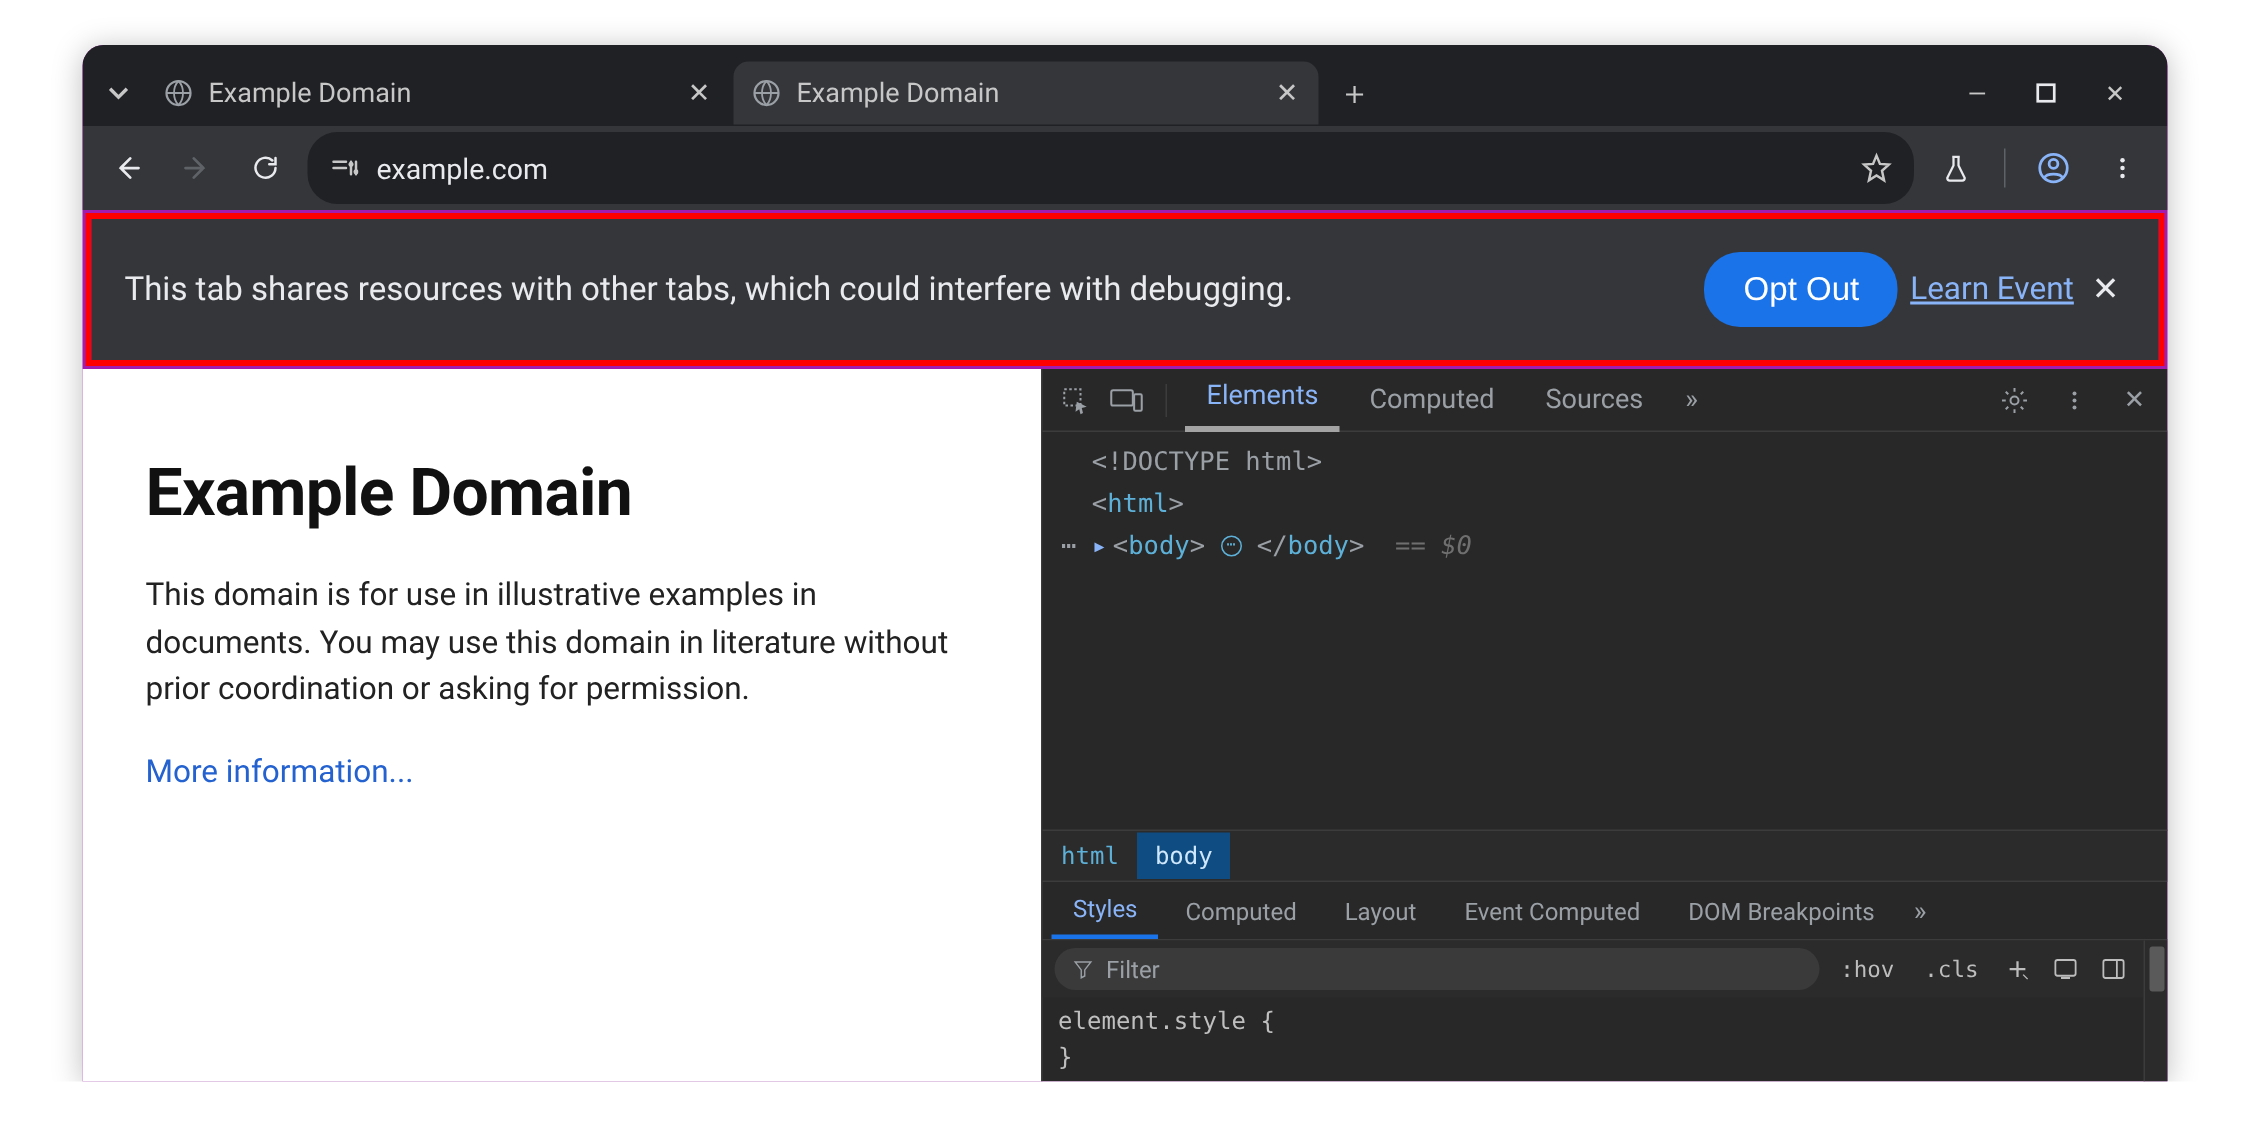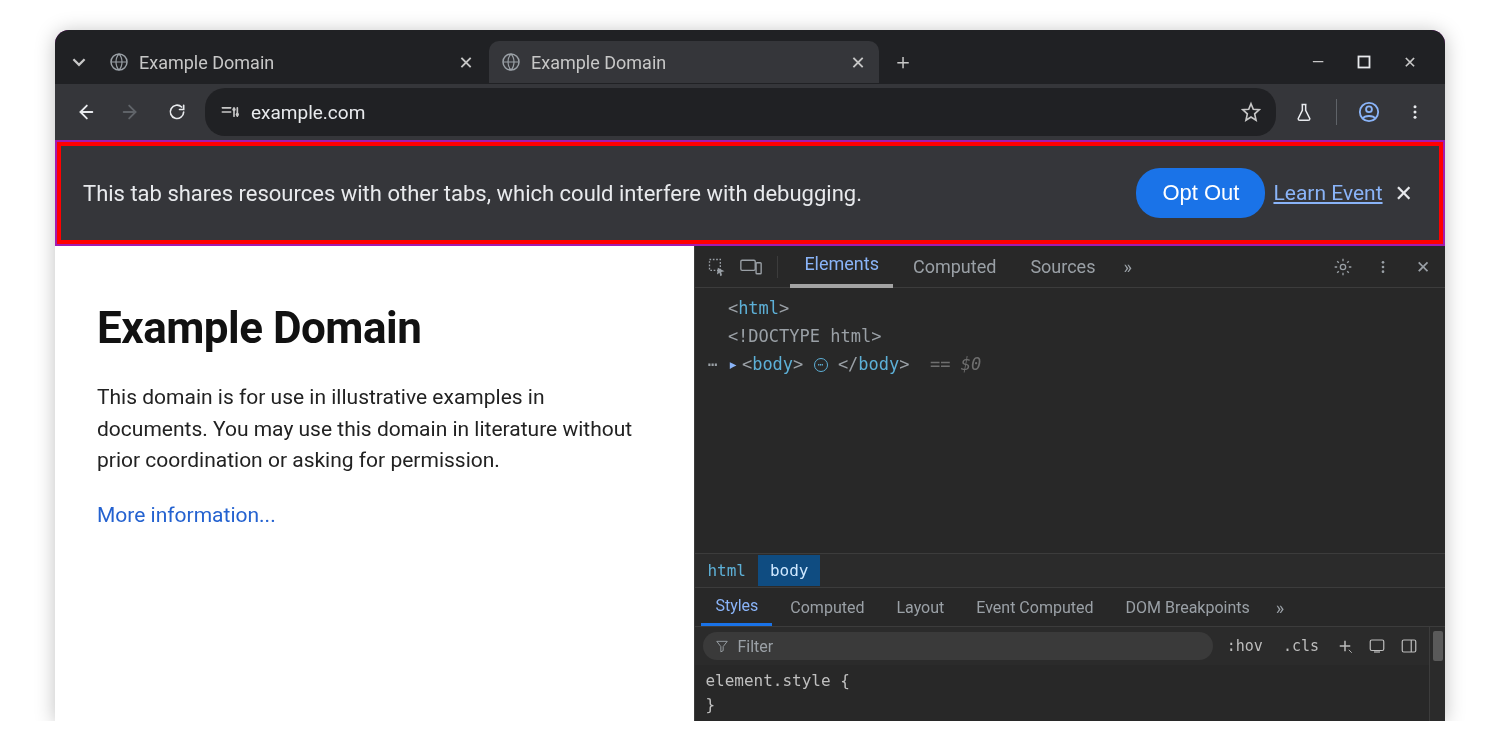--- a/index.html
+++ b/index.html
@@ -367,22 +367,22 @@
                 <circle cx="12" cy="5" r="2" fill="#9aa0a6"></circle>
                 <circle cx="12" cy="12" r="2" fill="#9aa0a6"></circle>
                 <circle cx="12" cy="19" r="2" fill="#9aa0a6"></circle>
               </svg>
           </span>
           <span class="dt-icon">✕</span>
         </div>
       </div>
 
       <div class="dom-tree">
+        <div class="dom-line">  <span class="doctype">&lt;!DOCTYPE html&gt;</span></div>
         <div class="dom-line">  <span class="tag-punc">&lt;</span><span class="tag-name">html</span><span class="tag-punc">&gt;</span></div>
-        <div class="dom-line">  <span class="doctype">&lt;!DOCTYPE html&gt;</span></div>
         <div class="dom-line"><span class="dots-left">⋯</span> <span class="expander">▸</span><span class="tag-punc">&lt;</span><span class="tag-name">body</span><span class="tag-punc">&gt;</span> <span class="ellipsis-badge">⋯</span> <span class="tag-punc">&lt;/</span><span class="tag-name">body</span><span class="tag-punc">&gt;</span>  <span class="sel-hint">== $0</span></div>
       </div>
 
       <div class="breadcrumb">
         <span class="bc-item">html</span>
         <span class="bc-item selected">body</span>
       </div>
 
       <div class="dt-subtabs">
         <div class="dt-subtab active">Styles</div>

